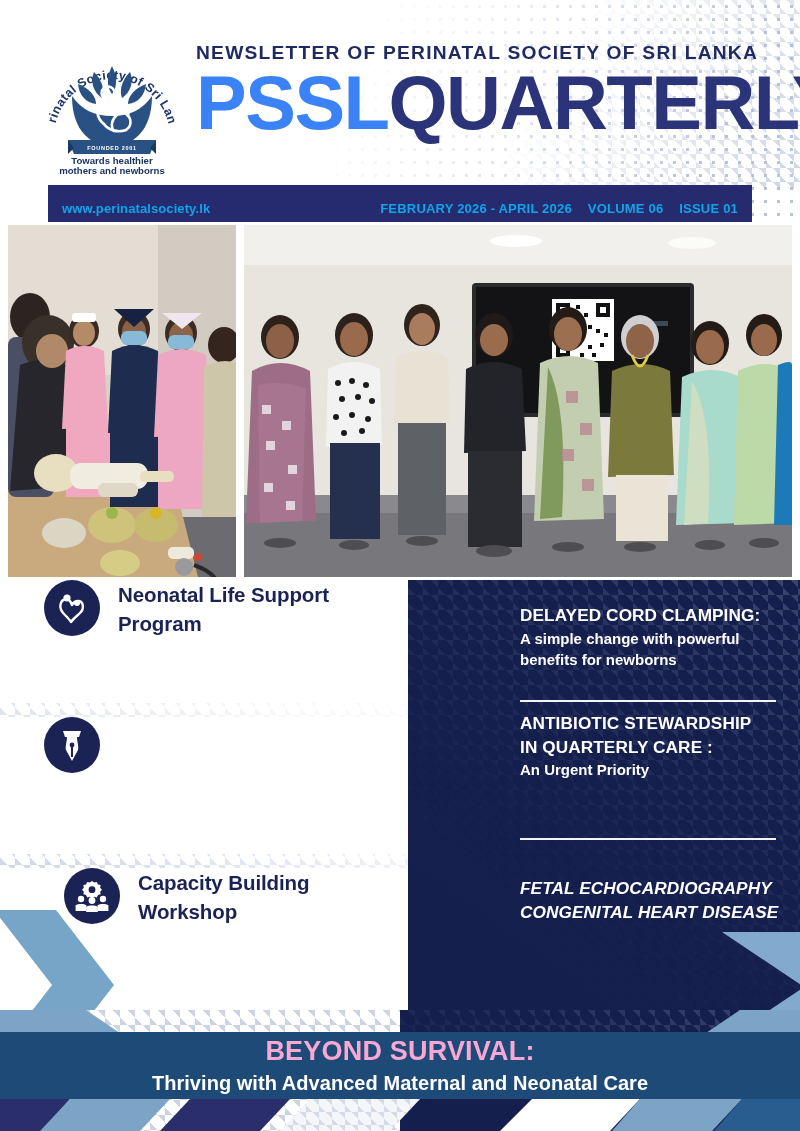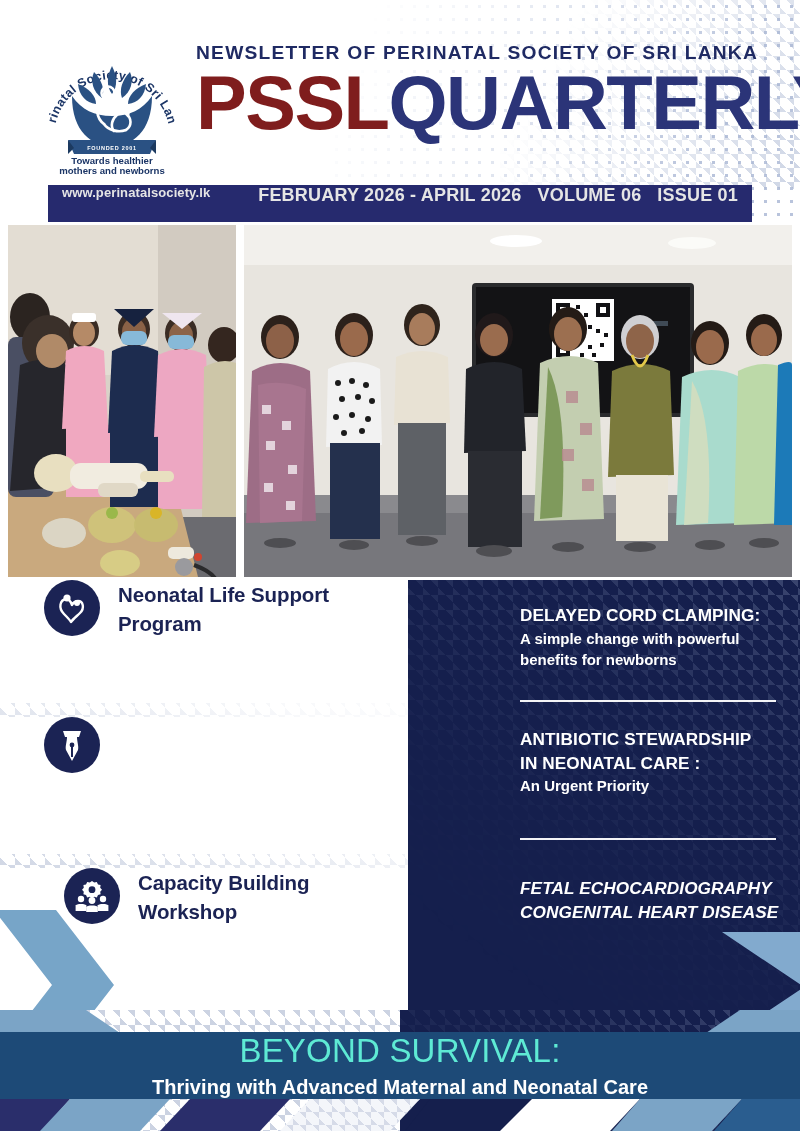--- a/index.html
+++ b/index.html
@@ -65,38 +65,38 @@
   }
   .wordmark {
     margin-top: 4px;
     font-size: 76px;
     line-height: 0.98;
     font-weight: 700;
     letter-spacing: -1.5px;
     white-space: nowrap;
     transform: scaleX(1.0);
   }
-  .wm-a { color: #7f1d1d; font-weight: 700; }
+  .wm-a { color: #3b82f6; font-weight: 700; }
   .wm-b { color: #2b3478; font-weight: 700; }
 
   
   .infobar {
     position: absolute; left: 48px; top: 185px;
     width: 704px; height: 46px;
     background: #262a6e;
-    display: flex; align-items: flex-start;
-    color: #e5e5e5;
+    display: flex; align-items: center;
+    color: #0ea5e9;
   }
   .infobar-left {
     font-size: 13px; font-weight: 700;
     margin-left: 14px; letter-spacing: 0.1px;
   }
   .infobar-right {
     margin-left: auto; margin-right: 14px;
-    font-size: 18px; font-weight: 700;
+    font-size: 13px; font-weight: 700;
     letter-spacing: 0.2px;
     display: flex; gap: 16px;
   }
 
   
   .photos {
     position: absolute; left: 0; top: 222px;
     width: 800px; height: 358px;
     background: #ffffff;
   }
@@ -176,21 +176,21 @@
 
   
   .headlines {
     position: absolute; left: 0; top: 0;
     width: 392px; height: 430px;
     padding: 12px 28px;
     margin-left: 32px;
   }
   .hl { position: absolute; left: 80px; width: 280px; color: #ffffff; }
   .hl-1 { top: 24px; }
-  .hl-2 { top: 148px; }
+  .hl-2 { top: 132px; }
   .hl-3 { top: 297px; font-style: italic; }
   .hl-main {
     font-size: 17.2px; font-weight: 700;
     line-height: 1.38; letter-spacing: 0.1px;
   }
   .hl-sub {
     font-size: 15px; font-weight: 700;
     line-height: 1.42; letter-spacing: 0px;
   }
   .hl-rule {
@@ -247,21 +247,21 @@
 
   .banner {
     position: absolute; left: 0; top: 22px;
     width: 800px; height: 67px;
     background: #1d4a77;
     display: flex; flex-direction: column;
     align-items: center; justify-content: center;
     z-index: 4;
   }
   .banner-title {
-    color: #5eead4; font-size: 33px; font-weight: 400;
+    color: #f9a8d4; font-size: 27px; font-weight: 700;
     letter-spacing: 0.2px; line-height: 1.1;
   }
   .banner-sub {
     color: #ffffff; font-size: 20px; font-weight: 700;
     margin-top: 6px; letter-spacing: 0.05px; line-height: 1.1;
   }
 
   
   .under { position: absolute; left: 0; top: 89px; width: 800px; height: 32px; z-index: 2; }
   .u-seg { position: absolute; top: 0; height: 32px; }
@@ -599,21 +599,21 @@
         <div class="hl hl-1">
           <div class="hl-main">DELAYED CORD CLAMPING:</div>
           <div class="hl-sub">A simple change with powerful</div>
           <div class="hl-sub">benefits for newborns</div>
         </div>
 
         <div class="hl-rule rule-1"></div>
 
         <div class="hl hl-2">
           <div class="hl-main">ANTIBIOTIC STEWARDSHIP</div>
-          <div class="hl-main">IN NEONATAL CARE :</div>
+          <div class="hl-main">IN QUARTERLY CARE :</div>
           <div class="hl-sub">An Urgent Priority</div>
         </div>
 
         <div class="hl-rule rule-2"></div>
 
         <div class="hl hl-3">
           <div class="hl-main">FETAL ECHOCARDIOGRAPHY</div>
           <div class="hl-main">CONGENITAL HEART DISEASE</div>
         </div>
       </div>

